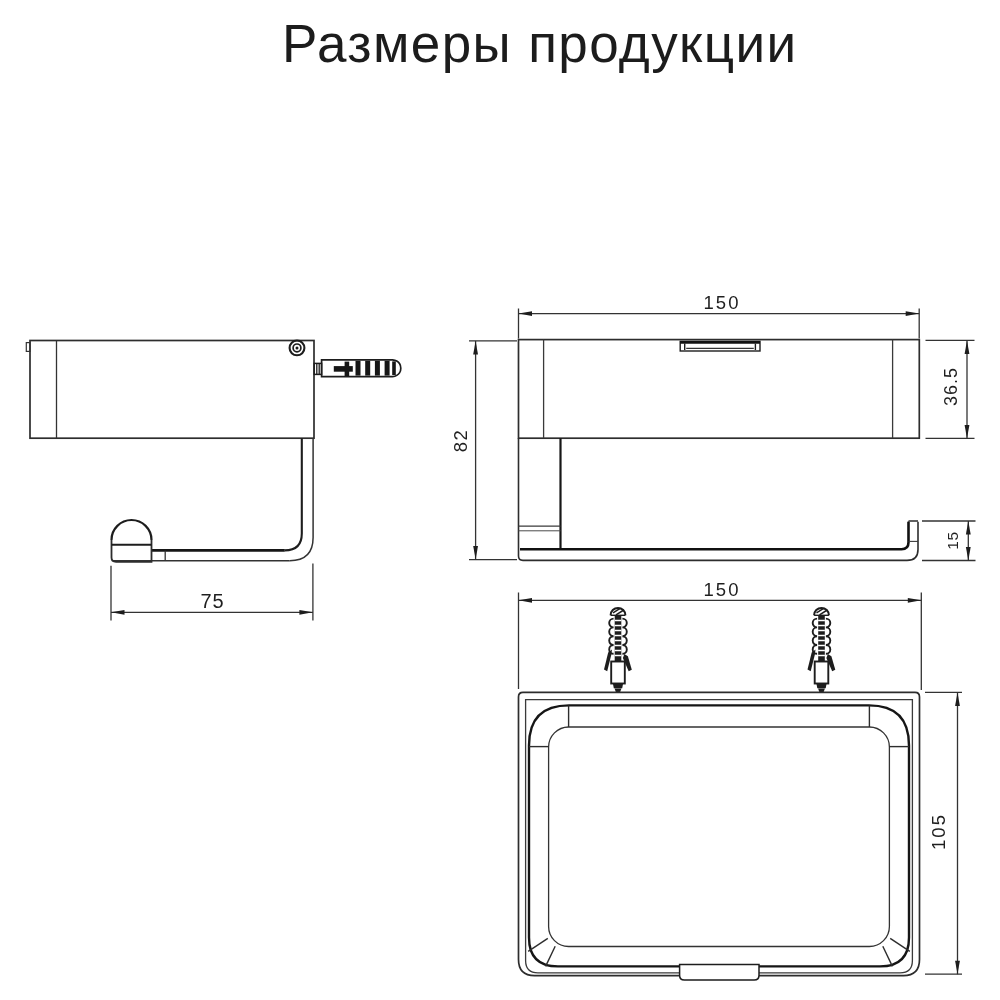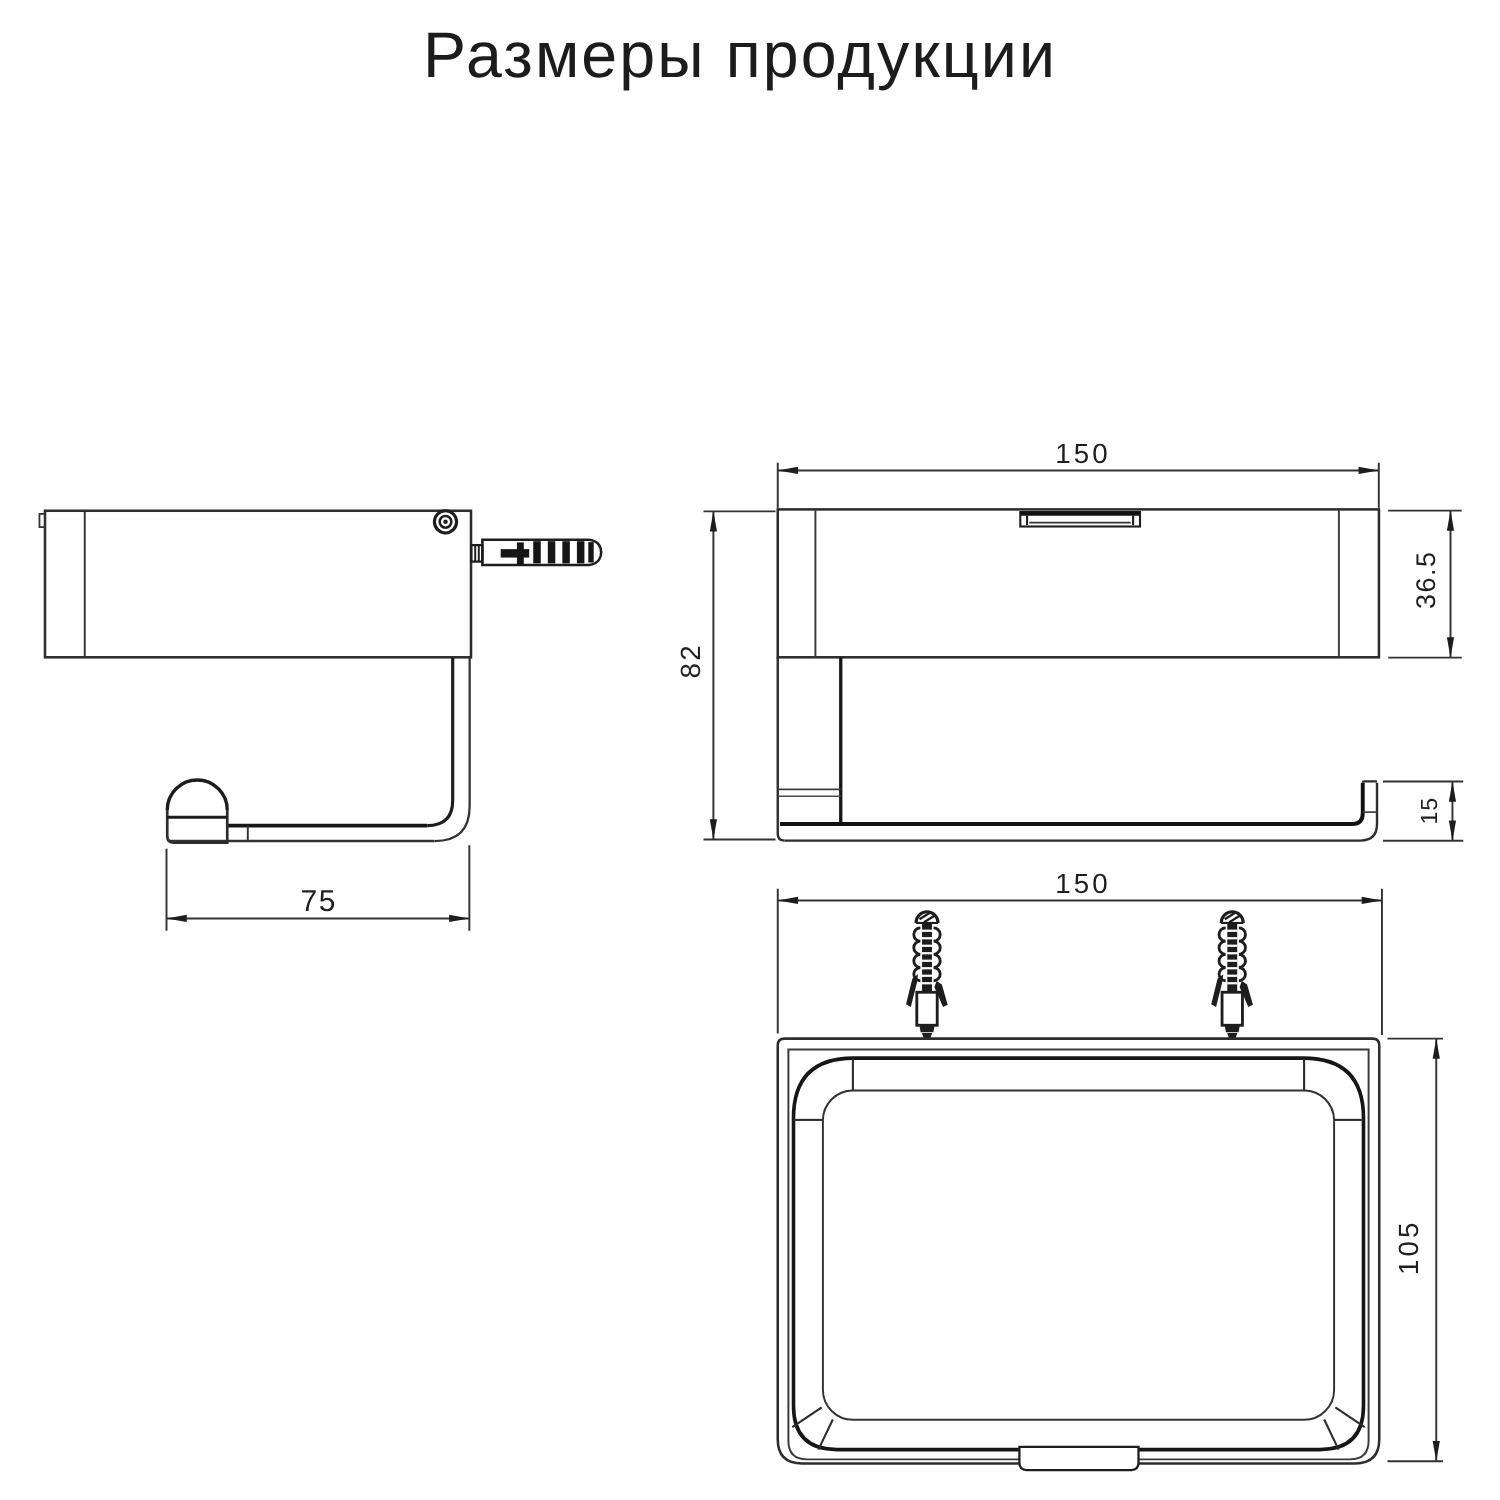--- a/index.html
+++ b/index.html
@@ -1,19 +1,19 @@
 <!DOCTYPE html>
 <html><head>
 <meta charset="utf-8">
 <style>
   html,body{margin:0;padding:0;background:#ffffff;}
   .page{position:relative;width:1000px;height:1000px;background:#ffffff;overflow:hidden;
         font-family:"Liberation Sans", sans-serif;}
   .title{position:absolute;left:282px;top:13px;white-space:nowrap;
-         font-size:43px;color:#1c1c1c;letter-spacing:1.4px;}
+         font-size:53px;color:#1c1c1c;letter-spacing:1.4px;}
   svg{position:absolute;left:0;top:0;}
   text{font-family:"Liberation Sans", sans-serif;fill:#1f1f1f;}
 </style>
 </head>
 <body>
 <div class="page">
 
 <div class="title">Размеры продукции</div>
 <svg width="1000" height="1000" viewBox="0 0 1000 1000" fill="none">
 

